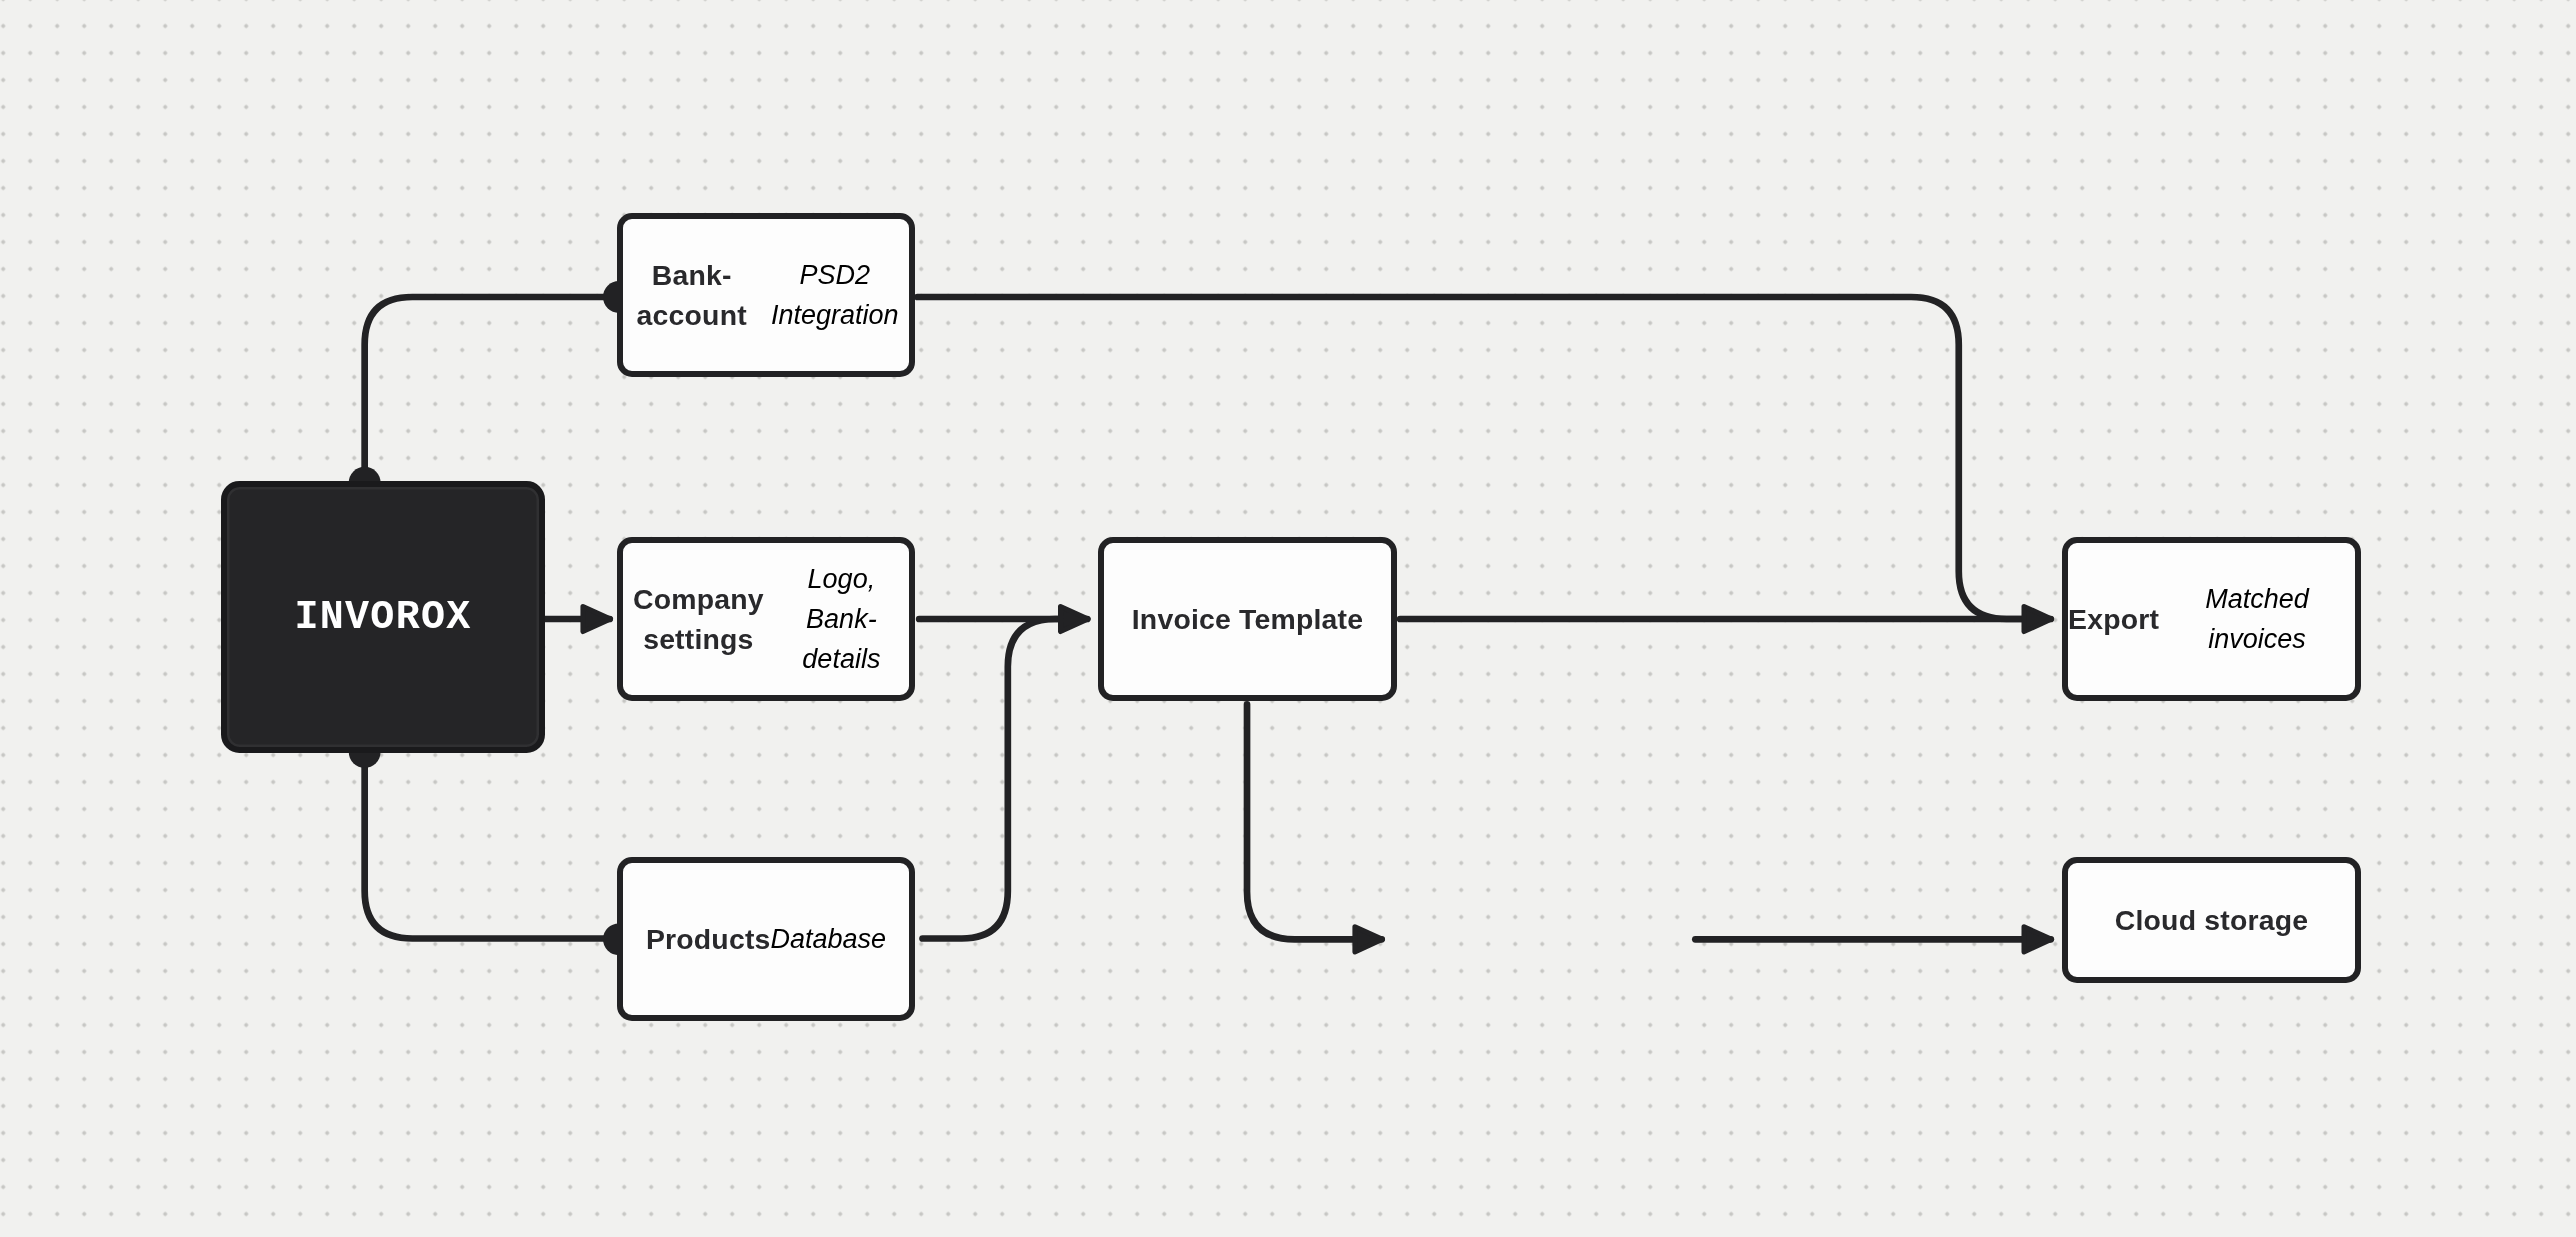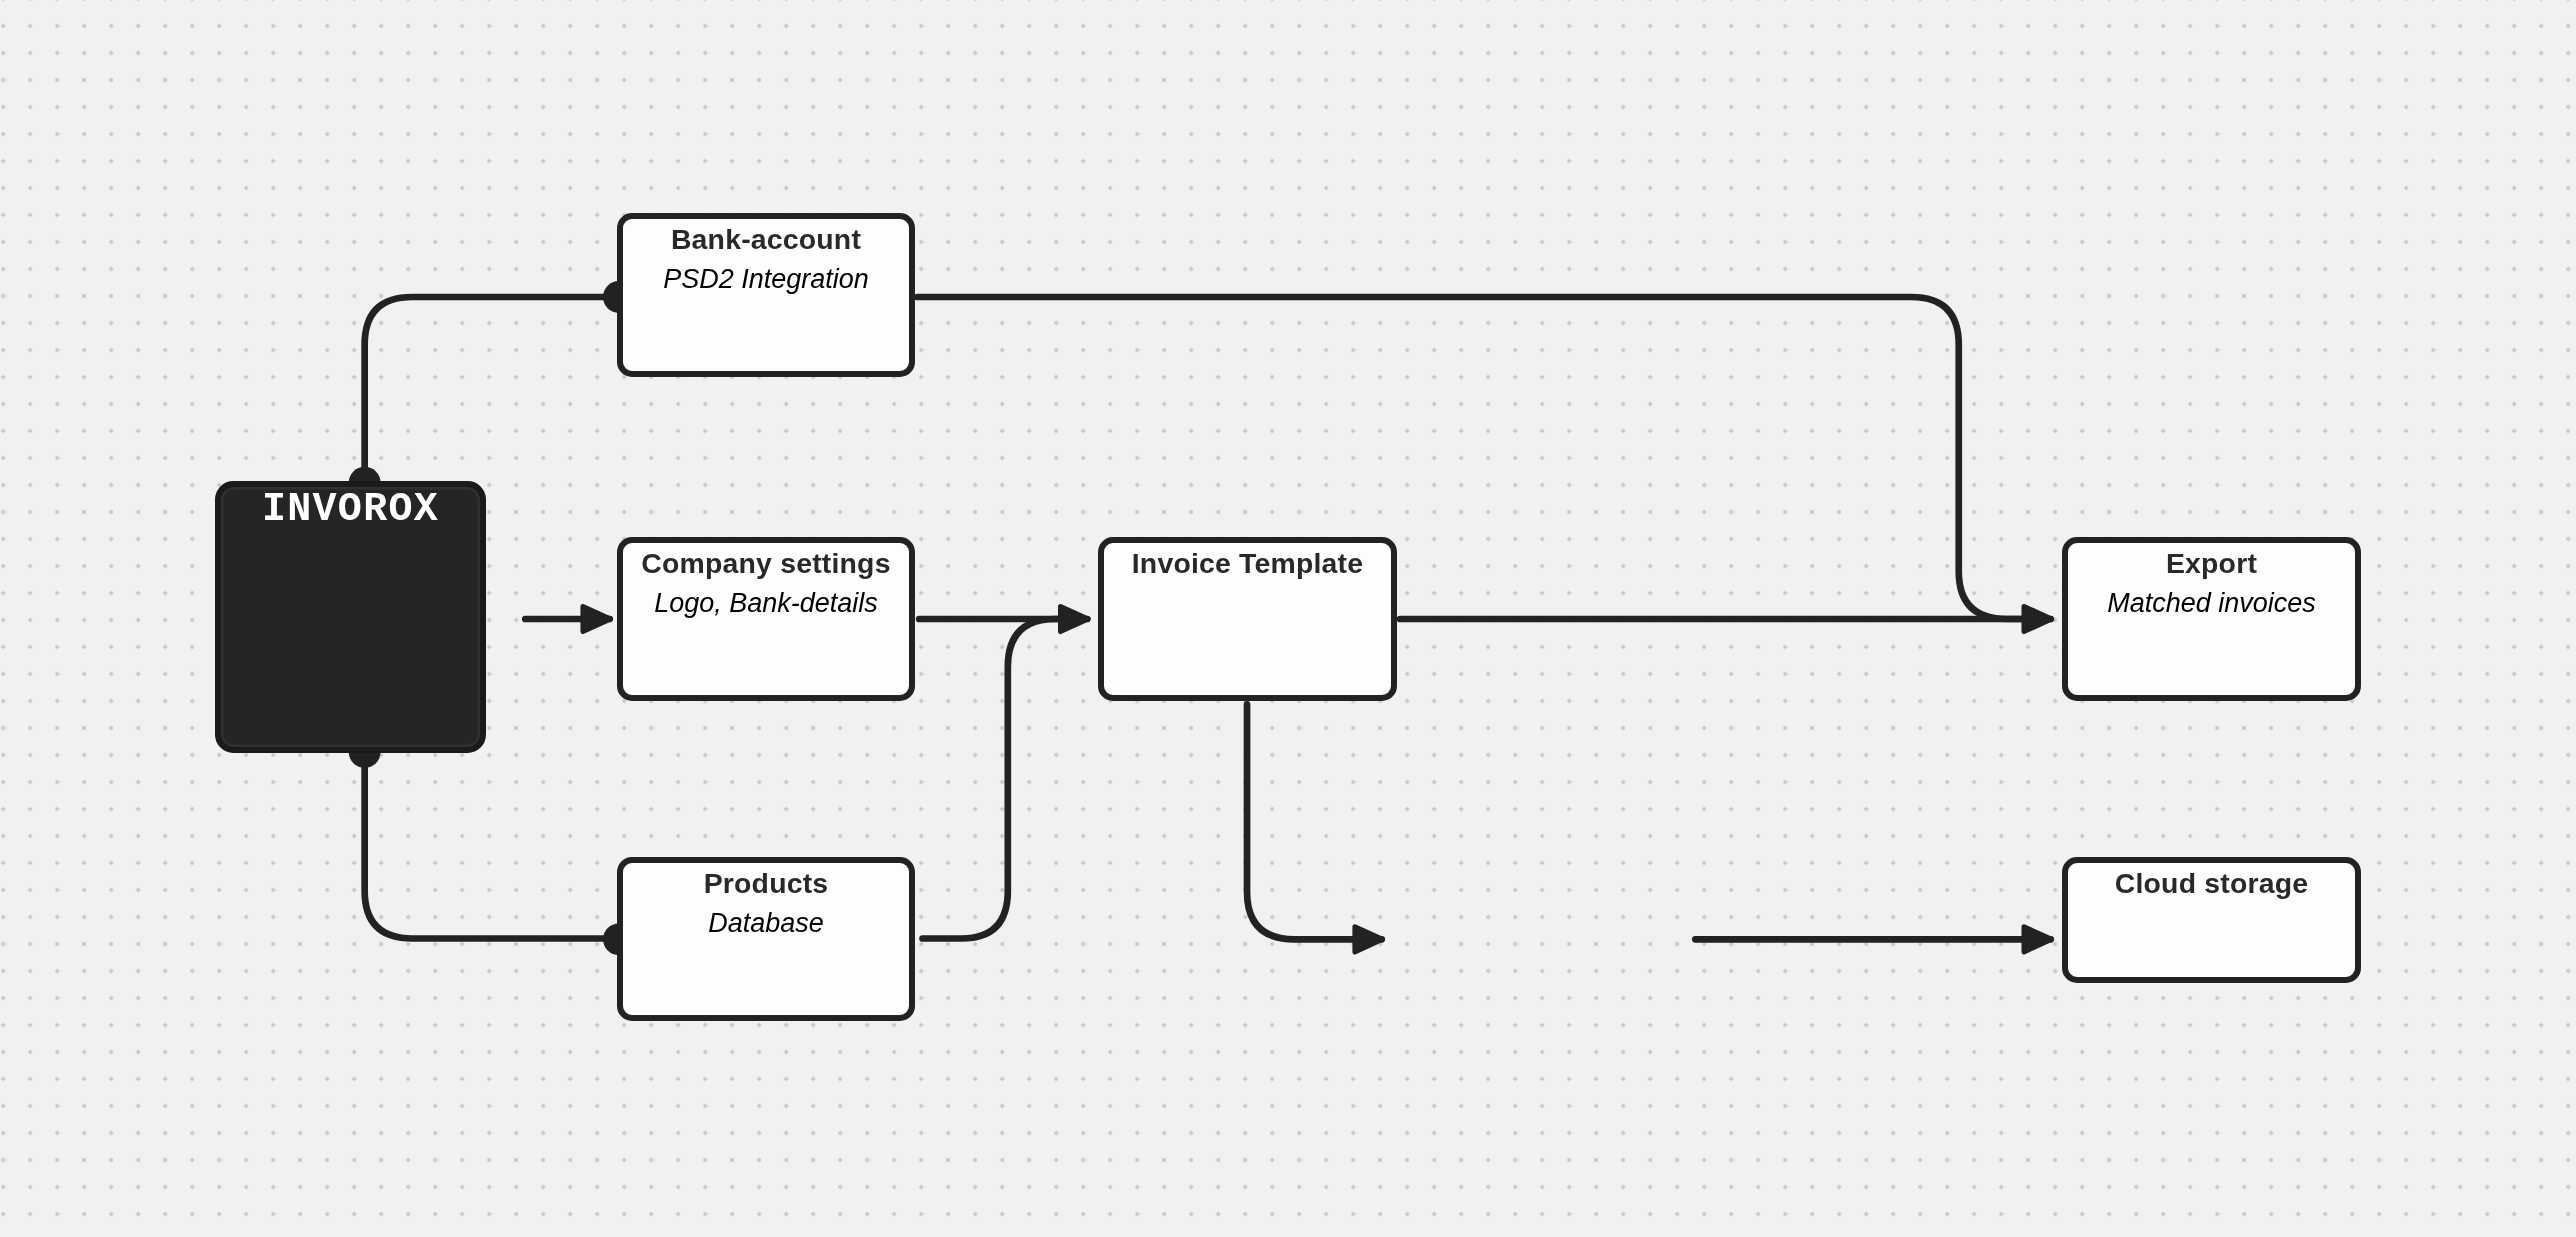--- a/index.html
+++ b/index.html
@@ -20,22 +20,23 @@
   }
   .edges {
     position: absolute;
     left: 0;
     top: 0;
   }
   .node {
     position: absolute;
     box-sizing: border-box;
     display: flex;
-    flex-direction: column;
+    flex-direction: row;
     align-items: center;
+    justify-content: center;
     text-align: center;
     background: #fdfdfd;
     border: 6.7px solid #222224;
     border-radius: 15px;
   }
   .node .title {
     font-size: 28.4px;
     font-weight: 700;
     line-height: 40px;
     color: #29292c;
@@ -96,21 +97,21 @@
     </g>
 
     <g fill="#222224" stroke="none">
       <circle cx="436" cy="577" r="19"></circle>
       <circle cx="436" cy="899" r="19"></circle>
       <circle cx="740" cy="355" r="19"></circle>
       <circle cx="740" cy="1123" r="19"></circle>
     </g>
   </svg>
 
-  <div class="node brand" style="left:215px; top:481px; width:271px; height:272px;">
+  <div class="node brand" style="left:221px; top:481px; width:324px; height:272px;">
     <span class="brand-label">INVOROX</span>
   </div>
 
   <div class="node" style="left:617px; top:213px; width:298px; height:164px;">
     <span class="title">Bank-account</span>
     <span class="subtitle">PSD2 Integration</span>
   </div>
 
   <div class="node" style="left:617px; top:537px; width:298px; height:164px;">
     <span class="title">Company settings</span>

